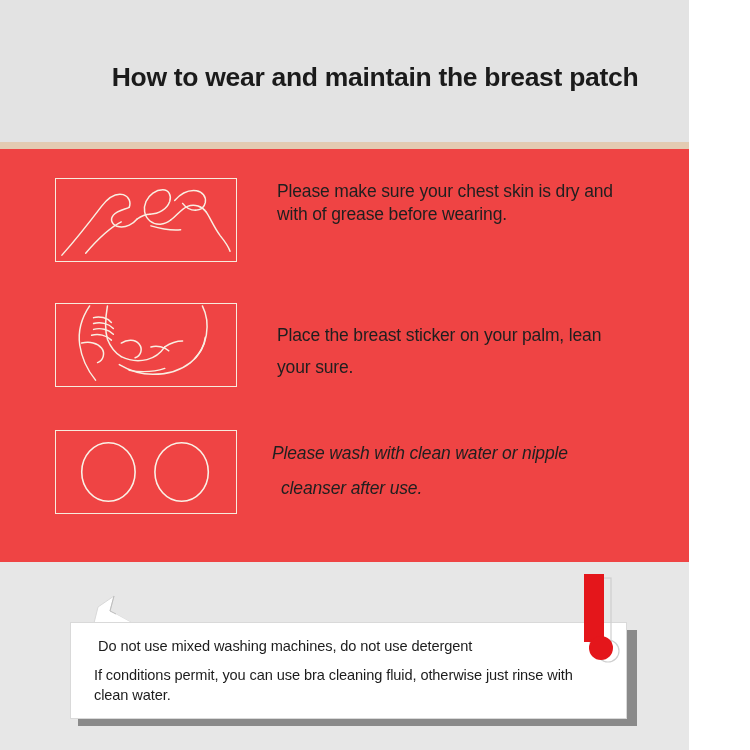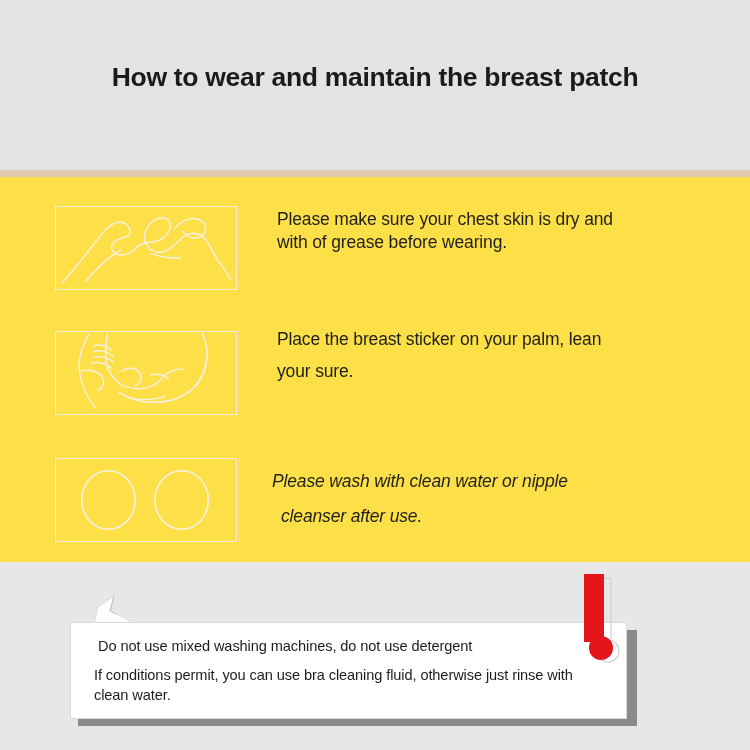--- a/index.html
+++ b/index.html
@@ -6,24 +6,25 @@
     margin: 0;
     padding: 0;
     background: #ffffff;
   }
   body {
     font-family: "Liberation Sans", sans-serif;
   }
 
   #page {
     position: relative;
-    width: 750px;
+    width: 669px;
     height: 750px;
     overflow: hidden;
     background: #e4e4e4;
+    padding-left: 20px;
   }
 
   
   .header-band {
     position: absolute;
     left: 0;
     top: 0;
     width: 750px;
     height: 142px;
     background: #e3e3e3;
@@ -52,22 +53,21 @@
     letter-spacing: -0.3px;
   }
 
   
   .tan-band {
     position: absolute;
     left: 0;
     top: 142px;
     width: 750px;
     height: 420px;
-    background: #fde047;
-    margin-top: 28px;
+    background: #ef4444;
   }
   .tan-band-topstrip {
     position: absolute;
     left: 0;
     top: 0;
     width: 750px;
     height: 7px;
     background: #e3cbb2;
   }
 
@@ -102,21 +102,21 @@
   .step-text {
     position: absolute;
     left: 277px;
     top: 0;
     width: 450px;
     color: #1f1f1f;
     font-size: 17.5px;
     letter-spacing: -0.15px;
   }
   .step-1 .step-text { top: 10px;  line-height: 1.33; }
-  .step-2 .step-text { top: 0;   line-height: 1.85; }
+  .step-2 .step-text { top: 24px;   line-height: 1.85; }
   .step-3 .step-text { top: 14px;  line-height: 2.0; left: 272px; }
   .step-3 .step-text .ln2 { padding-left: 9px; }
 
   
   .bottom-band {
     position: absolute;
     left: 0;
     top: 562px;
     width: 750px;
     height: 188px;

